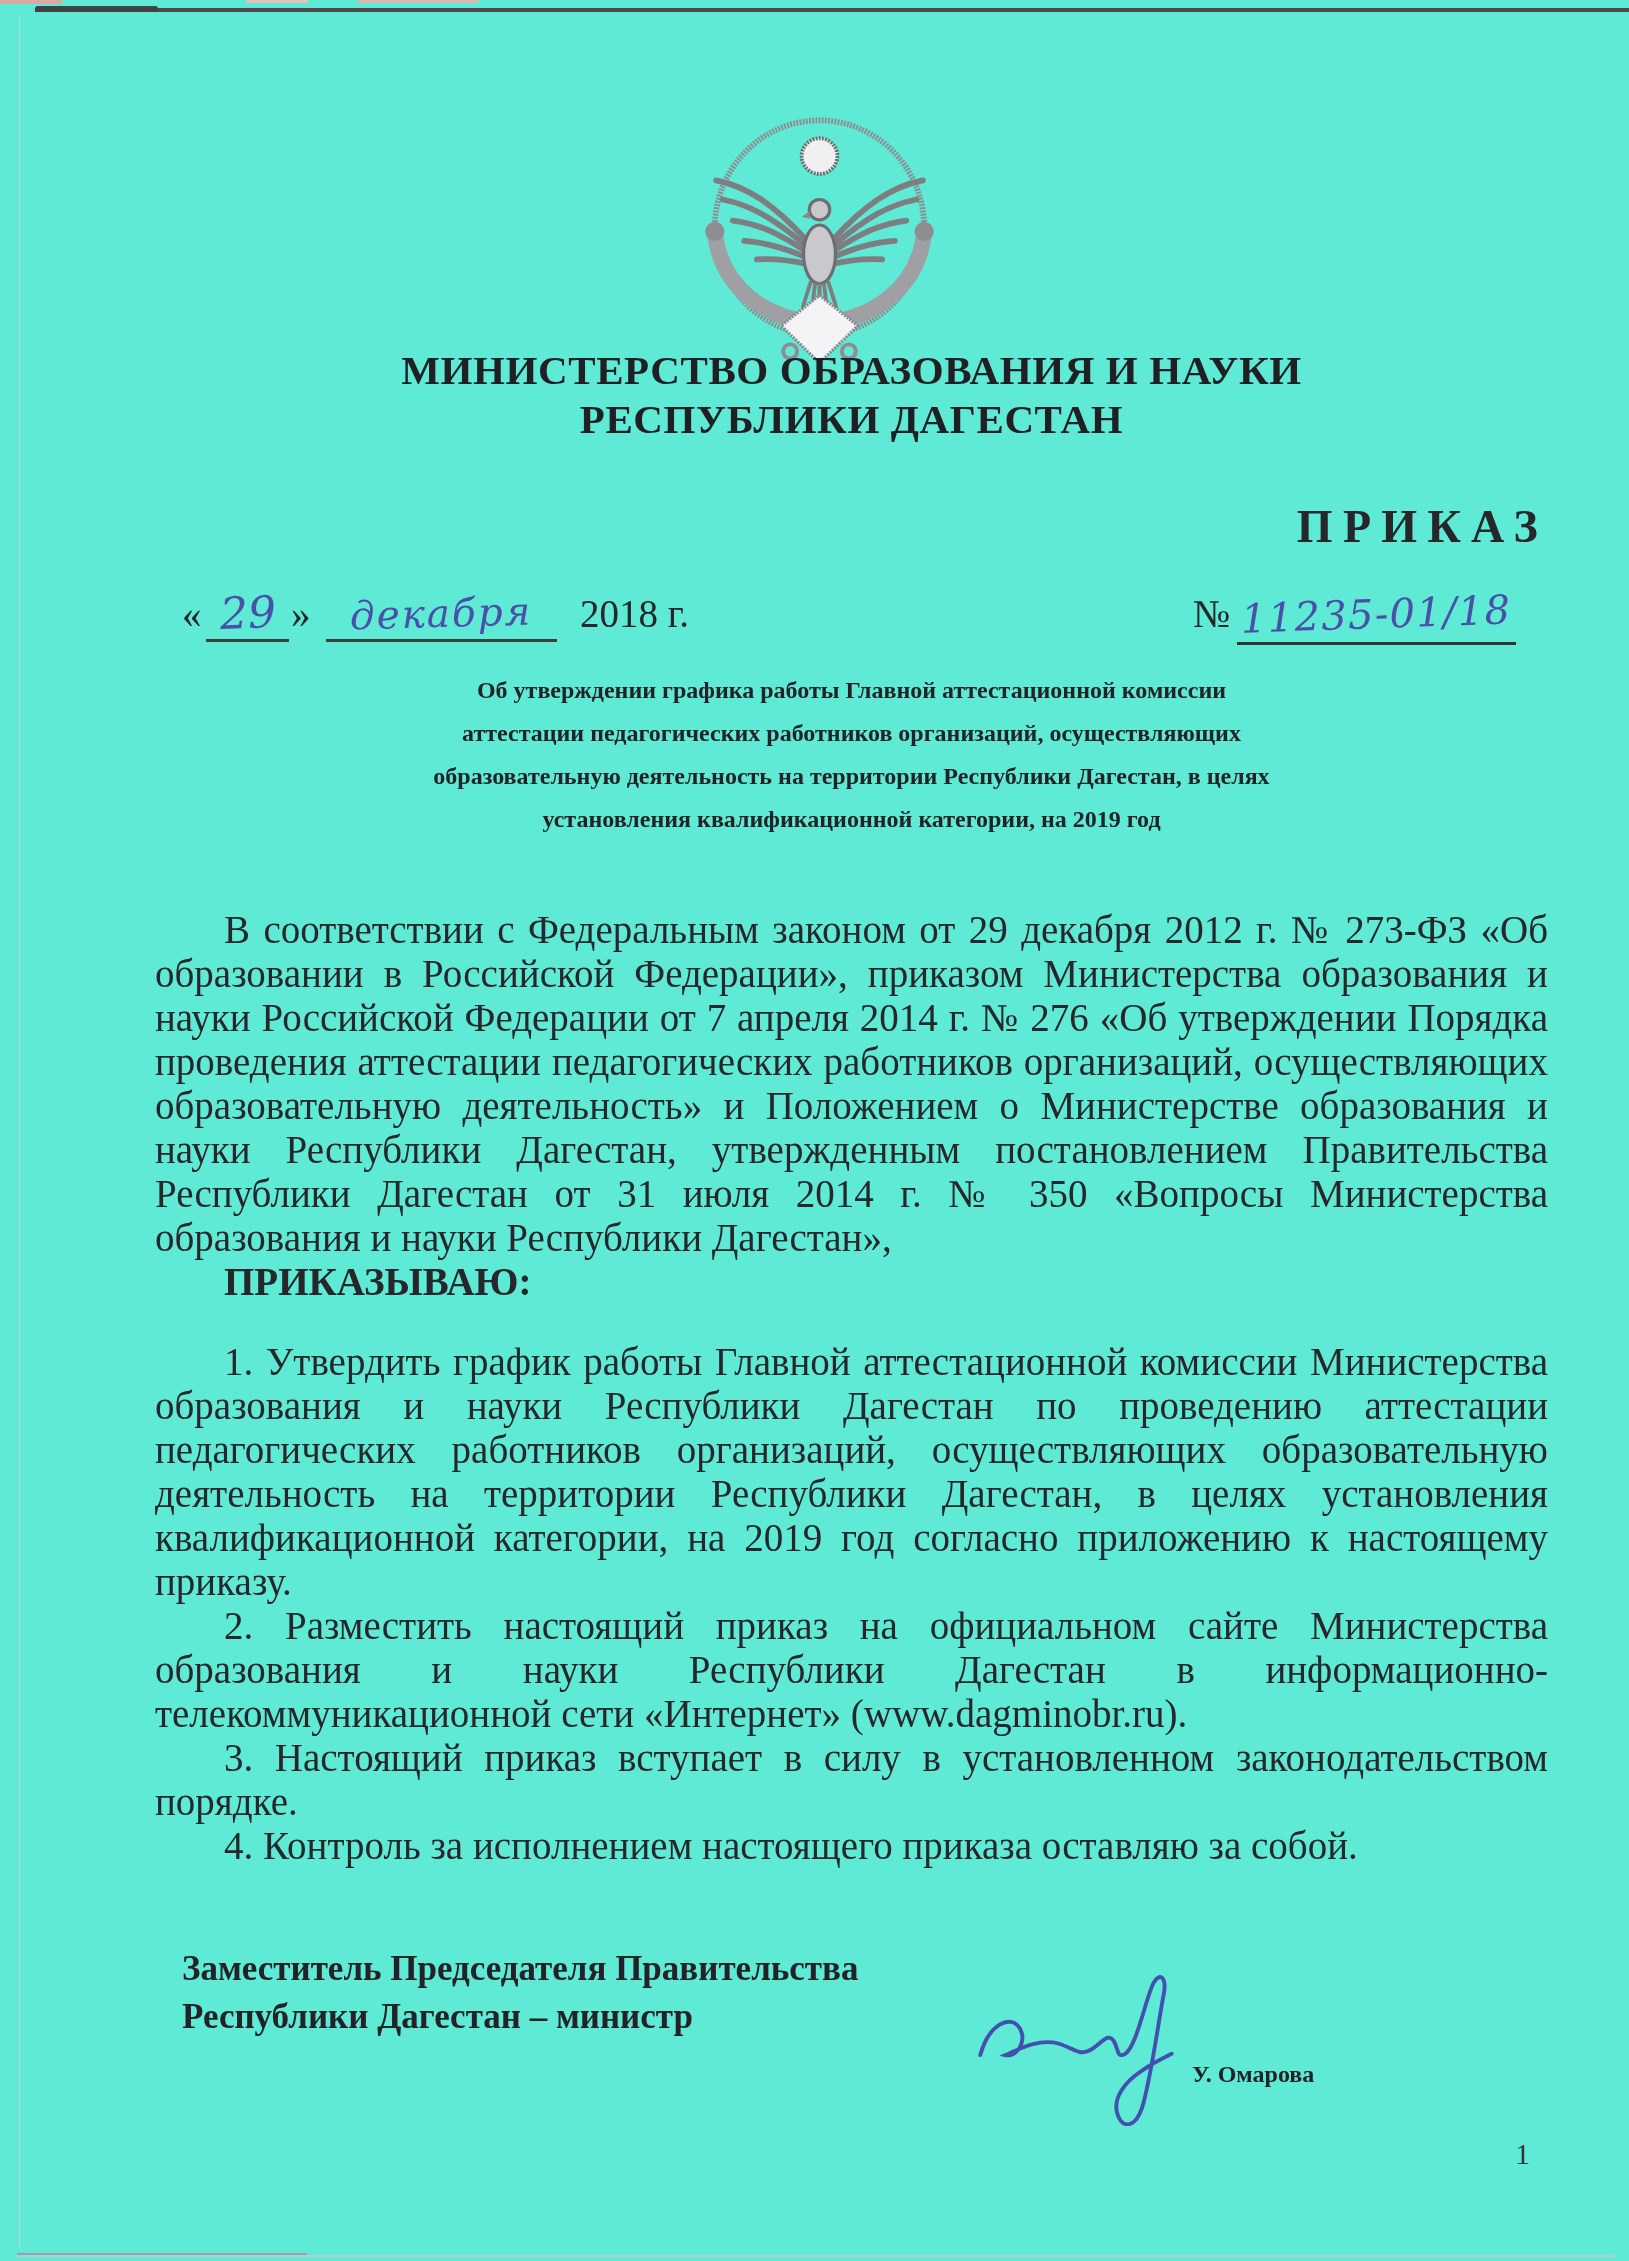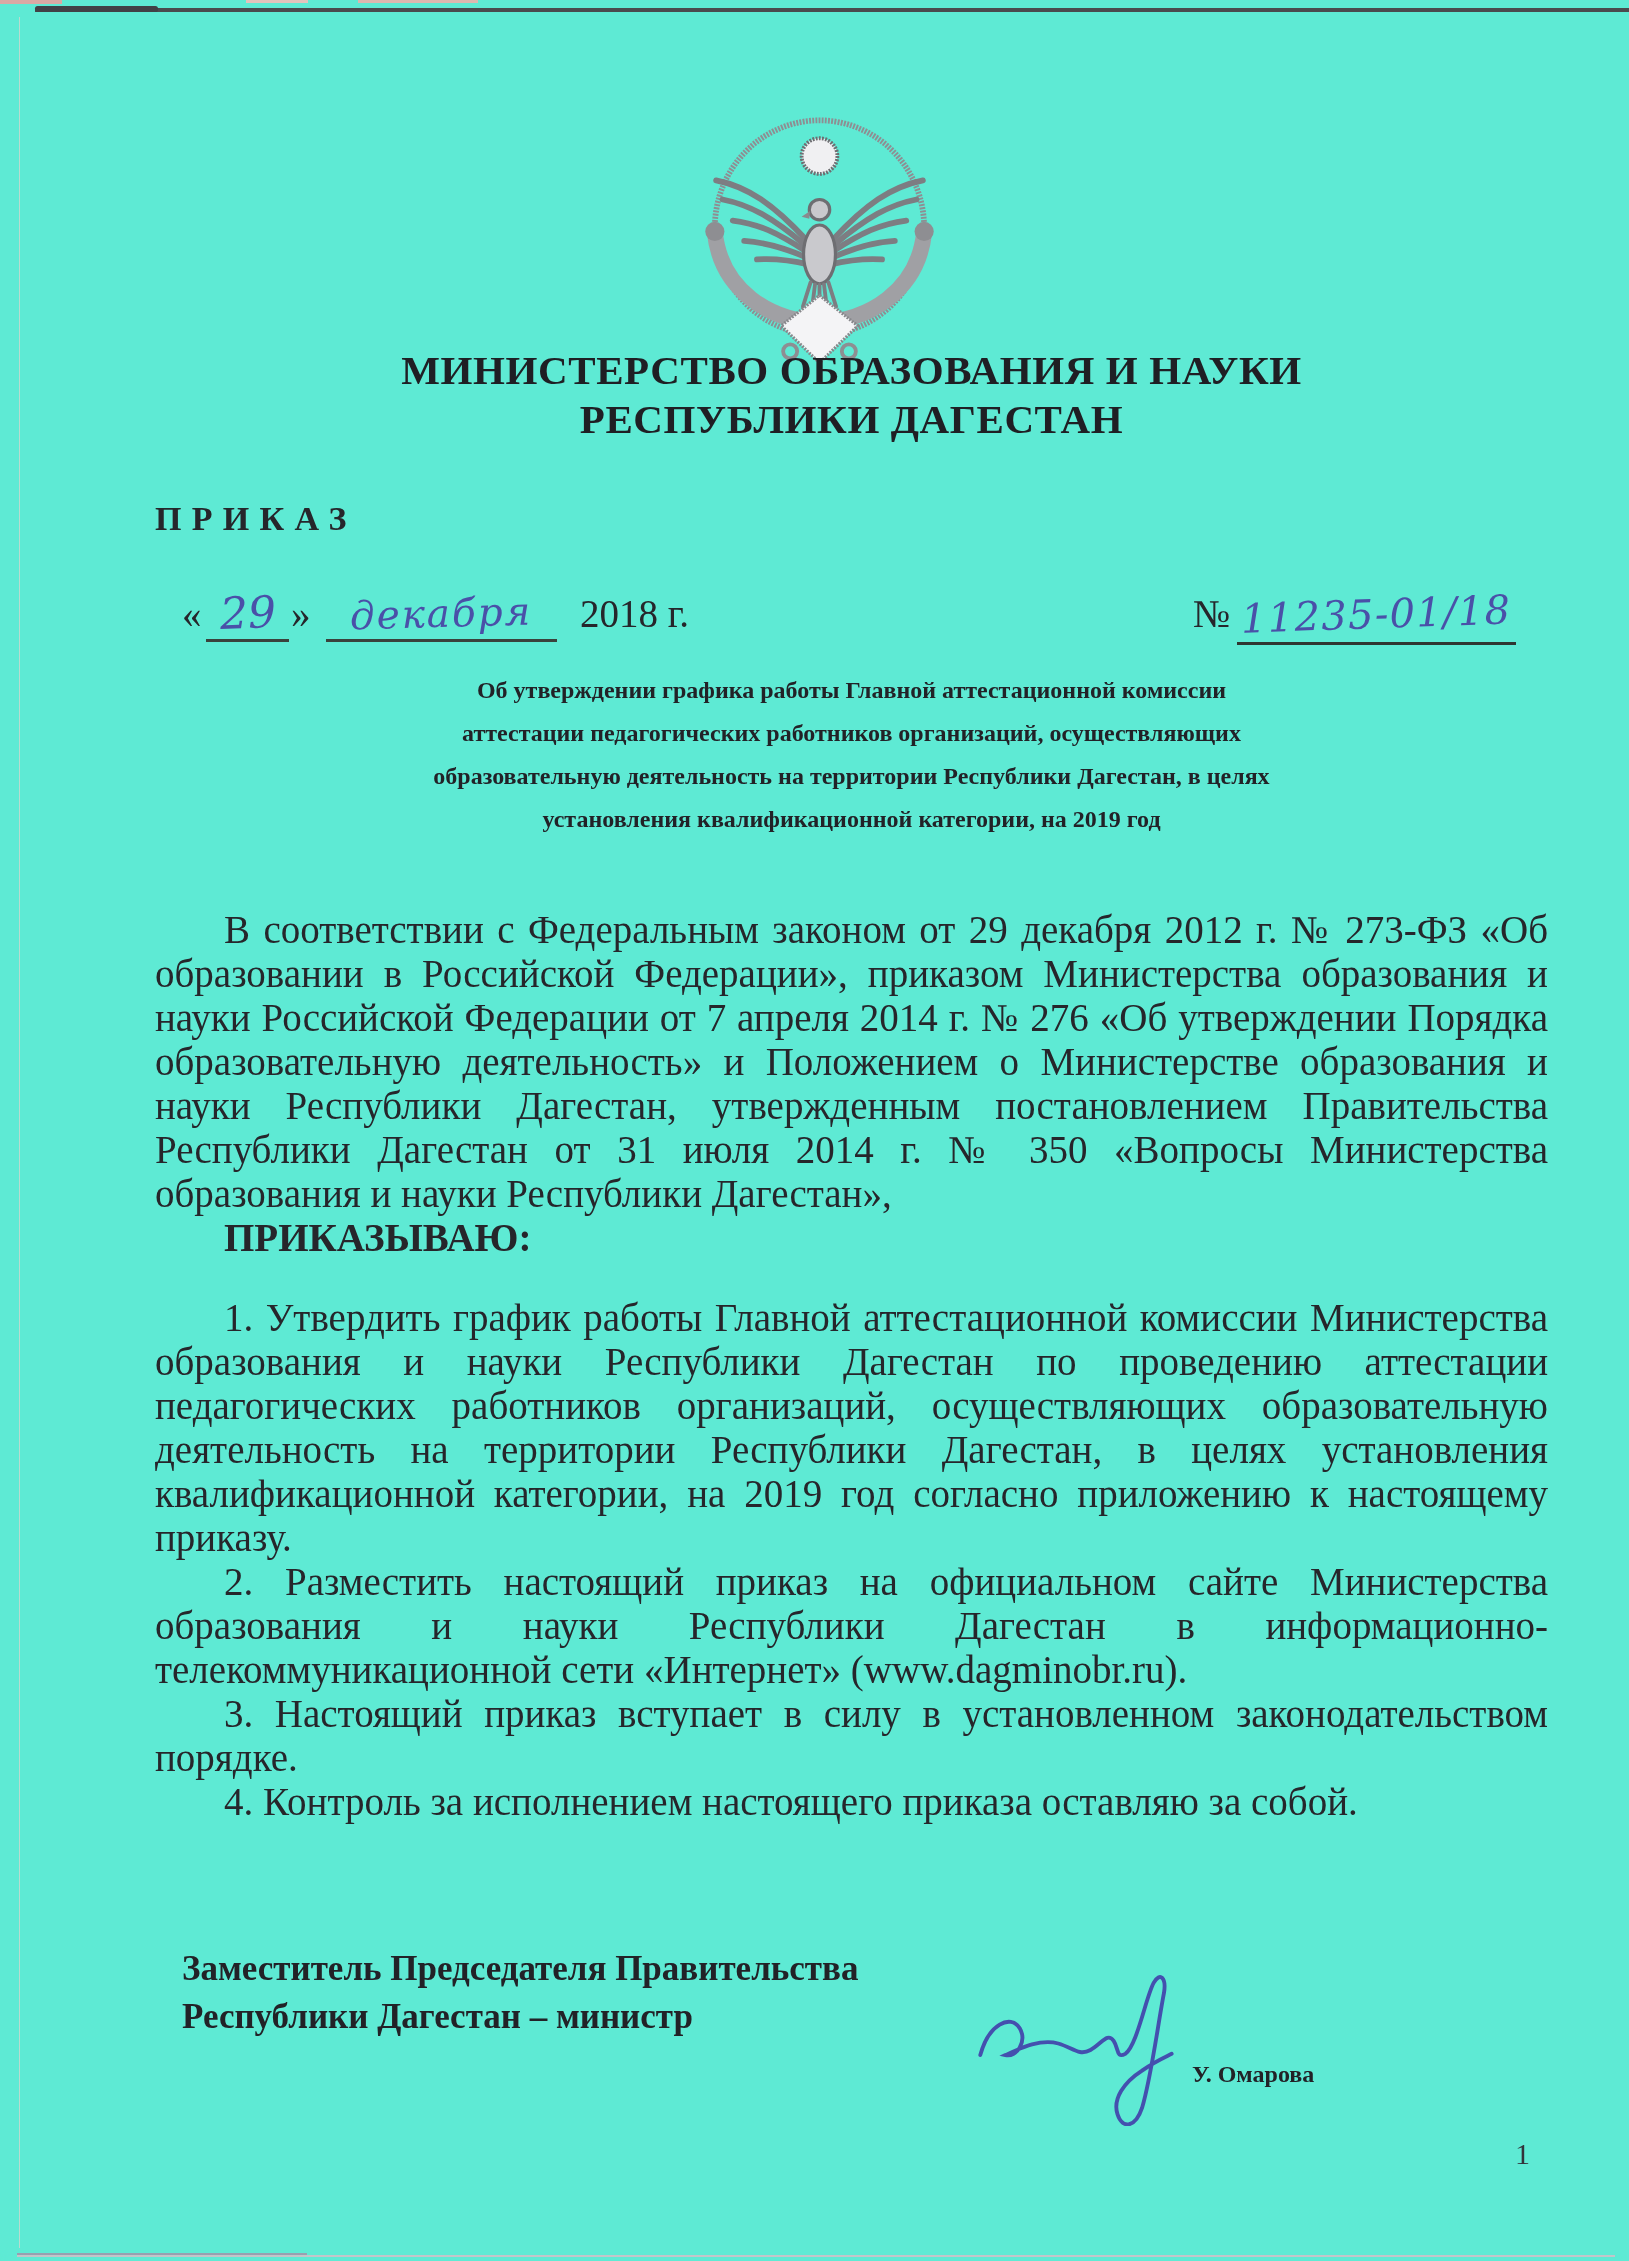--- a/index.html
+++ b/index.html
@@ -18,22 +18,22 @@
   .red-dash-2{position:absolute;left:246px;top:0;width:62px;height:3.2px;background:#e3c2bc;}
   .red-dash-3{position:absolute;left:358px;top:0;width:120px;height:3.2px;background:#ddb7b0;}
   .edge-left{position:absolute;left:18.7px;top:17px;width:1.3px;height:2231px;background:#d8d6cd;opacity:.75;}
   .edge-bottom{position:absolute;left:17px;top:2255px;width:1598px;height:1.9px;background:#c2c5c9;}
   .edge-bottom2{position:absolute;left:17px;top:2253px;width:290px;height:3.9px;background:#97a0b0;}
   
   .emblem{position:absolute;left:674px;top:101px;width:291px;height:271px;}
   
   .ministry{position:absolute;left:155px;top:346px;width:1393px;text-align:center;
     font-weight:700;font-size:41px;line-height:49px;letter-spacing:0.6px;color:#1f1f24;}
-  .prikaz{position:absolute;left:155px;top:500px;width:1393px;text-align:left;
-    font-weight:700;font-size:34px;letter-spacing:10.3px;color:#26262b;}
+  .prikaz{position:absolute;left:155px;top:500px;width:1393px;text-align:right;
+    font-weight:700;font-size:46px;letter-spacing:10.3px;color:#26262b;}
   
   .pr{position:absolute;font-size:39px;color:#26262b;}
   .u-wrap{position:absolute;display:flex;align-items:flex-end;justify-content:center;}
   .u-line{border-bottom:3.2px solid #3a423c;}
   .hand{font-style:italic;color:var(--ink,#4a50a8);font-family:"DejaVu Serif",serif;}
   .day-wrap{left:206px;top:576px;width:83px;height:63px;}
   .day{font-size:44px;transform:rotate(-2deg);padding-bottom:1.3px;}
   .month-wrap{left:326px;top:571px;width:231px;height:68px;}
   .month{font-size:39px;letter-spacing:1.9px;transform:rotate(-1.5deg);padding-bottom:2.6px;}
   .num-wrap{left:1237px;top:562px;width:279px;height:80px;border-bottom-width:3.9px;border-bottom-color:#2f3631;}
@@ -125,20 +125,21 @@
       <div class="tline">аттестации педагогических работников организаций, осуществляющих</div>
       <div class="tline">образовательную деятельность на территории Республики Дагестан, в целях</div>
       <div class="tline last">установления квалификационной категории, на 2019 год</div>
     </div>
 
   <div class="body">
     <div class="jpara indent">
         <div class="tline first">В соответствии с Федеральным законом от 29 декабря 2012 г. № 273-ФЗ «Об</div>
         <div class="tline">образовании в Российской Федерации», приказом Министерства образования и</div>
         <div class="tline">науки Российской Федерации от 7 апреля 2014 г. № 276 «Об утверждении Порядка</div>
+        <div class="tline">проведения аттестации педагогических работников организаций, осуществляющих</div>
         <div class="tline">образовательную деятельность» и Положением о Министерстве образования и</div>
         <div class="tline">науки Республики Дагестан, утвержденным постановлением Правительства</div>
         <div class="tline">Республики Дагестан от 31 июля 2014 г. № 350 «Вопросы Министерства</div>
         <div class="tline last">образования и науки Республики Дагестан»,</div>
       </div>
     <div class="resolution">ПРИКАЗЫВАЮ:</div>
     <div class="spacer"></div>
     <div class="jpara indent">
         <div class="tline first">1. Утвердить график работы Главной аттестационной комиссии Министерства</div>
         <div class="tline">образования и науки Республики Дагестан по проведению аттестации</div>

